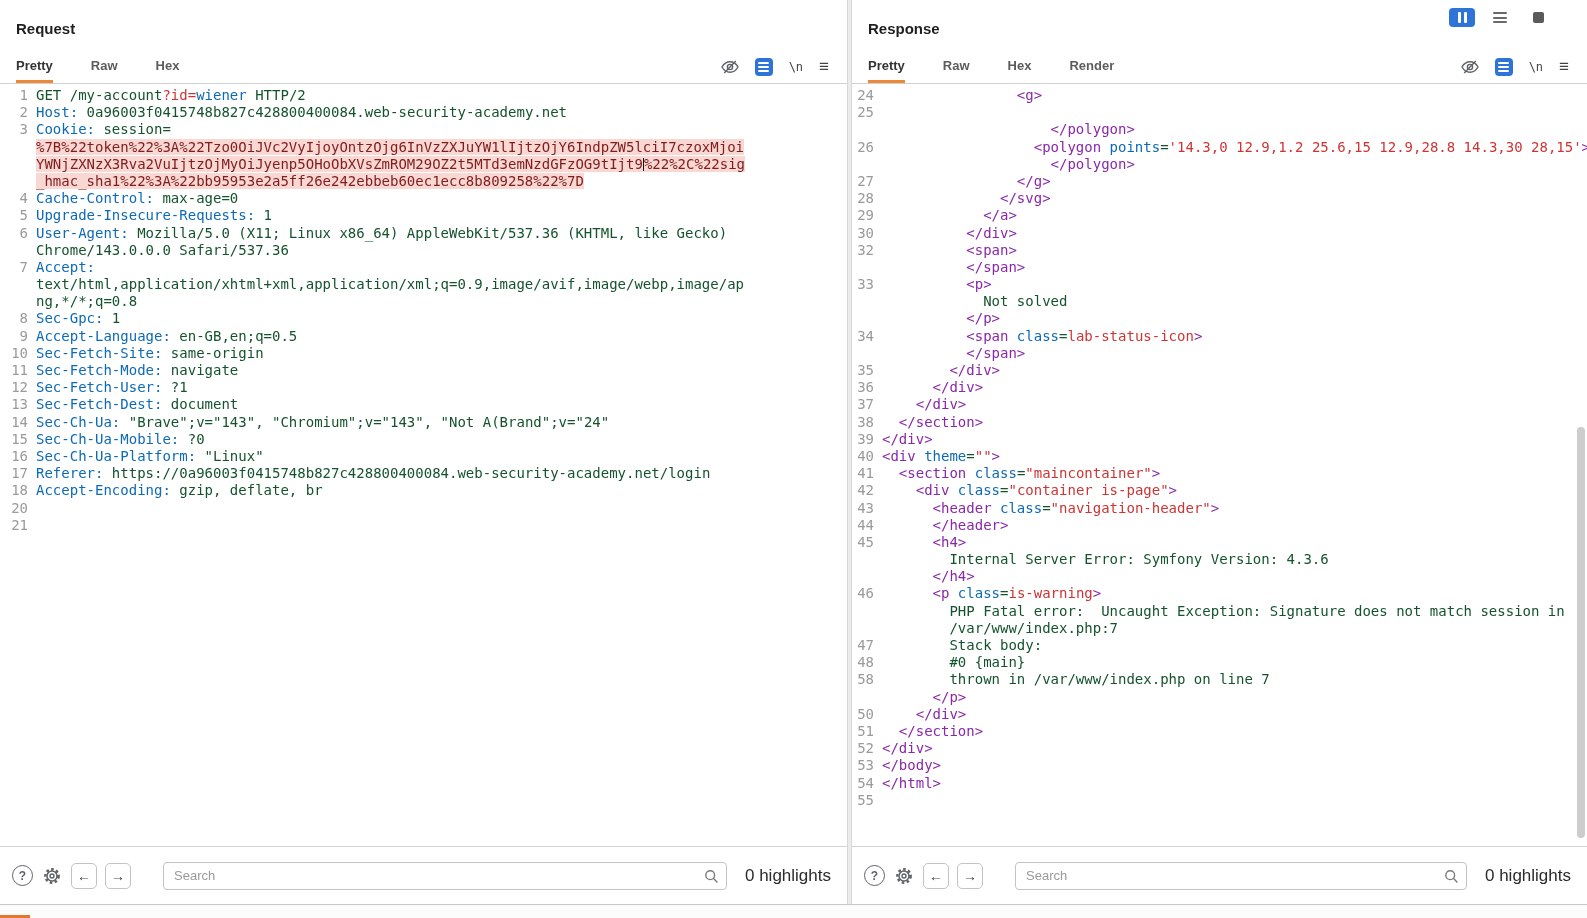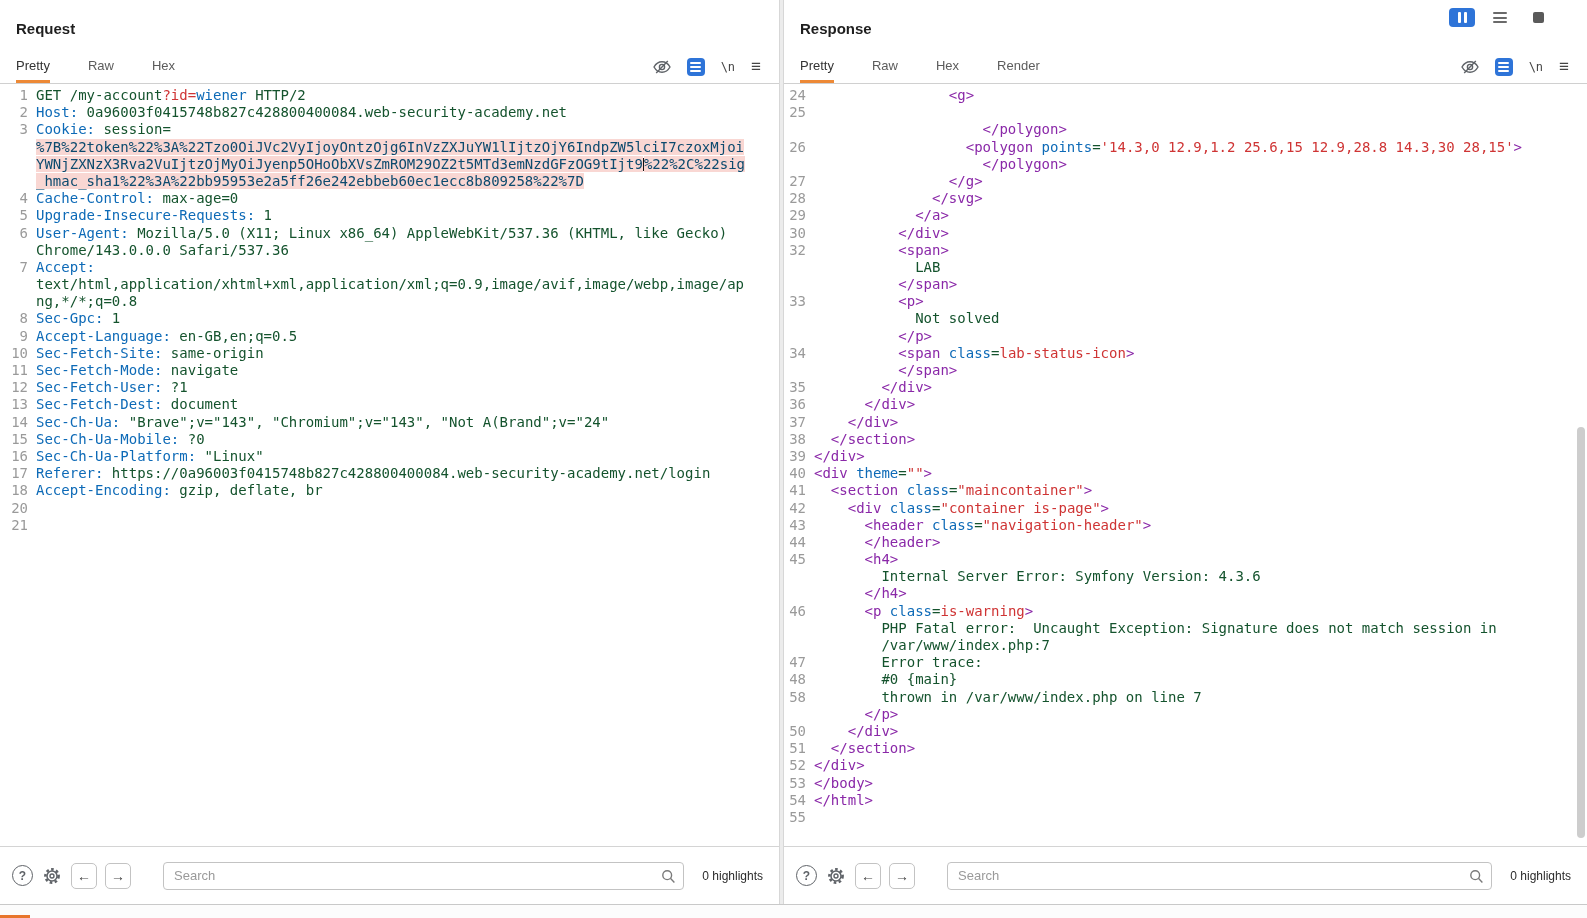--- a/index.html
+++ b/index.html
@@ -1,60 +1,60 @@
 <!DOCTYPE html>
 <html><head>
 <meta charset="utf-8">
 <style>
   html,body{margin:0;padding:0;background:#fff;}
   body{width:1587px;height:918px;overflow:hidden;font-family:"Liberation Sans",sans-serif;-webkit-font-smoothing:antialiased;}
   .window{width:1587px;height:918px;display:flex;flex-direction:column;position:relative;background:#fff;}
   .panels{display:flex;flex:1;min-height:0;}
   .panel{display:flex;flex-direction:column;background:#fff;min-width:0;}
-  .panel.left{width:779px;flex:none;justify-content:flex-end;}
+  .panel.left{width:847px;flex:none;justify-content:flex-end;}
   .divider{width:5px;flex:none;background:#ececec;border-left:1px solid #d7d7d7;border-right:1px solid #d7d7d7;box-sizing:border-box;}
   .panel.right{flex:1;position:relative;}
 
   .title-row{height:50px;box-sizing:border-box;padding:20px 16px 0;}
   .panel-title{font-size:15px;font-weight:700;color:#1f1f1f;}
   .tab-row{height:34px;box-sizing:border-box;display:flex;align-items:center;border-bottom:1px solid #d0d0d0;padding:0 16px;}
-  .tabs{display:flex;gap:38px;height:100%;}
+  .tabs{display:flex;gap:38px;height:100%;font-weight:bold;}
   .tab{display:flex;align-items:center;height:100%;font-size:13px;color:#5c5c5c;border-bottom:3px solid transparent;box-sizing:border-box;margin-bottom:-1px;cursor:default;}
   .tab.active{color:#333;border-bottom-color:#ed8936;}
   .toolbar{margin-left:auto;display:flex;align-items:center;gap:16px;padding-right:2px;}
   .tb-icon{display:flex;align-items:center;justify-content:center;color:#4c4c4c;}
   .nl-glyph{font-family:"DejaVu Sans Mono",monospace;font-size:12px;color:#444;}
   .menu-glyph{font-size:17px;color:#444;line-height:1;}
   .blue-chip{width:18px;height:18px;border-radius:4px;background:#2e74d8;display:flex;flex-direction:column;align-items:center;justify-content:center;gap:2px;}
   .blue-chip i{display:block;width:11px;height:2px;background:#fff;border-radius:1px;}
 
   .code-wrap{flex:1;min-height:0;overflow:hidden;padding-top:3px;font-family:"DejaVu Sans Mono",monospace;font-size:14px;line-height:17.2px;background:#fff;}
   .crow{display:flex;height:17.2px;}
   .ln{flex:none;width:28px;text-align:right;color:#9a9a9a;user-select:none;}
   .panel.right .ln{width:22px;}
   .code{white-space:pre;margin-left:8px;color:#2b2b2b;}
   .seg-p{color:#14532d;}
   .seg-h{color:#0d6ab7;}
   .seg-r{color:#cf3434;}
   .seg-b{color:#0d6ab7;}
-  .seg-s{color:#0c4a6e;background:#f9d7d3;}
+  .seg-s{color:#7f1d1d;background:#f9d7d3;}
   .seg-t{color:#8a28a8;}
   .seg-a{color:#0d6ab7;}
   .seg-v{color:#cf3434;}
   .caret{display:inline-block;width:0;height:13px;border-left:1.6px solid #111;vertical-align:-2px;}
 
   .footer{height:58px;flex:none;box-sizing:border-box;border-top:1px solid #d4d4d4;display:flex;align-items:center;gap:8px;padding:0 12px;background:#fff;}
   .icon-btn{width:22px;height:22px;display:flex;align-items:center;justify-content:center;flex:none;}
   .icon-btn.round{width:19px;height:19px;border:1.5px solid #5f6368;border-radius:50%;font-size:12px;font-weight:700;color:#5f6368;}
   .nav-btn{width:24px;height:24px;flex:none;border:1px solid #c3c3c3;border-radius:5px;display:flex;align-items:center;justify-content:center;font-size:14px;color:#444;background:#fff;}
   .search-wrap{flex:1;position:relative;margin-left:24px;}
   .search-input{width:100%;height:28px;box-sizing:border-box;border:1px solid #c3c3c3;border-radius:4px;padding:0 30px 0 10px;font-size:13px;color:#333;outline:none;font-family:"Liberation Sans",sans-serif;background:#fff;}
   .search-input::placeholder{color:#9a9a9a;}
   .mag{position:absolute;right:8px;top:7px;}
-  .highlights{flex:none;font-size:12px;color:#2b2b2b;margin:0 4px 0 10px;white-space:nowrap;}
+  .highlights{flex:none;font-size:17px;color:#2b2b2b;margin:0 4px 0 10px;white-space:nowrap;}
 
   .win-buttons{position:absolute;top:8px;right:36px;display:flex;align-items:center;gap:12px;z-index:5;}
   .wb{width:26px;height:19px;border-radius:4px;display:flex;align-items:center;justify-content:center;gap:3px;background:transparent;}
   .wb.blue{background:#2e74d8;}
   .wb.blue .bar{width:3px;height:11px;background:#fff;border-radius:1px;}
   .wb.lines{flex-direction:column;gap:2.5px;}
   .wb.lines .l{width:14px;height:2px;background:#6a6a6a;border-radius:1px;}
   .wb.square .sq{width:11px;height:11px;background:#5a5a5a;border-radius:2px;}
 
   .vscroll{position:absolute;right:1px;top:84px;bottom:58px;width:10px;}
@@ -309,24 +309,20 @@
           <div class="crow">
             <span class="ln">30</span>
             <span class="code"><span class="seg-t">          &lt;/div&gt;</span></span>
           </div>
           <div class="crow">
             <span class="ln">32</span>
             <span class="code"><span class="seg-t">          &lt;span&gt;</span></span>
           </div>
           <div class="crow">
             <span class="ln"></span>
-            <span class="code"><span class="seg-p">            LAB</span></span>
-          </div>
-          <div class="crow">
-            <span class="ln"></span>
             <span class="code"><span class="seg-t">          &lt;/span&gt;</span></span>
           </div>
           <div class="crow">
             <span class="ln">33</span>
             <span class="code"><span class="seg-t">          &lt;p&gt;</span></span>
           </div>
           <div class="crow">
             <span class="ln"></span>
             <span class="code"><span class="seg-p">            Not solved</span></span>
           </div>
@@ -401,21 +397,21 @@
           <div class="crow">
             <span class="ln"></span>
             <span class="code"><span class="seg-p">        PHP Fatal error:  Uncaught Exception: Signature does not match session in</span></span>
           </div>
           <div class="crow">
             <span class="ln"></span>
             <span class="code"><span class="seg-p">        /var/www/index.php:7</span></span>
           </div>
           <div class="crow">
             <span class="ln">47</span>
-            <span class="code"><span class="seg-p">        Error trace:</span></span>
+            <span class="code"><span class="seg-p">        Stack body:</span></span>
           </div>
           <div class="crow">
             <span class="ln">48</span>
             <span class="code"><span class="seg-p">        #0 {main}</span></span>
           </div>
           <div class="crow">
             <span class="ln">58</span>
             <span class="code"><span class="seg-p">        thrown in /var/www/index.php on line 7</span></span>
           </div>
           <div class="crow">

